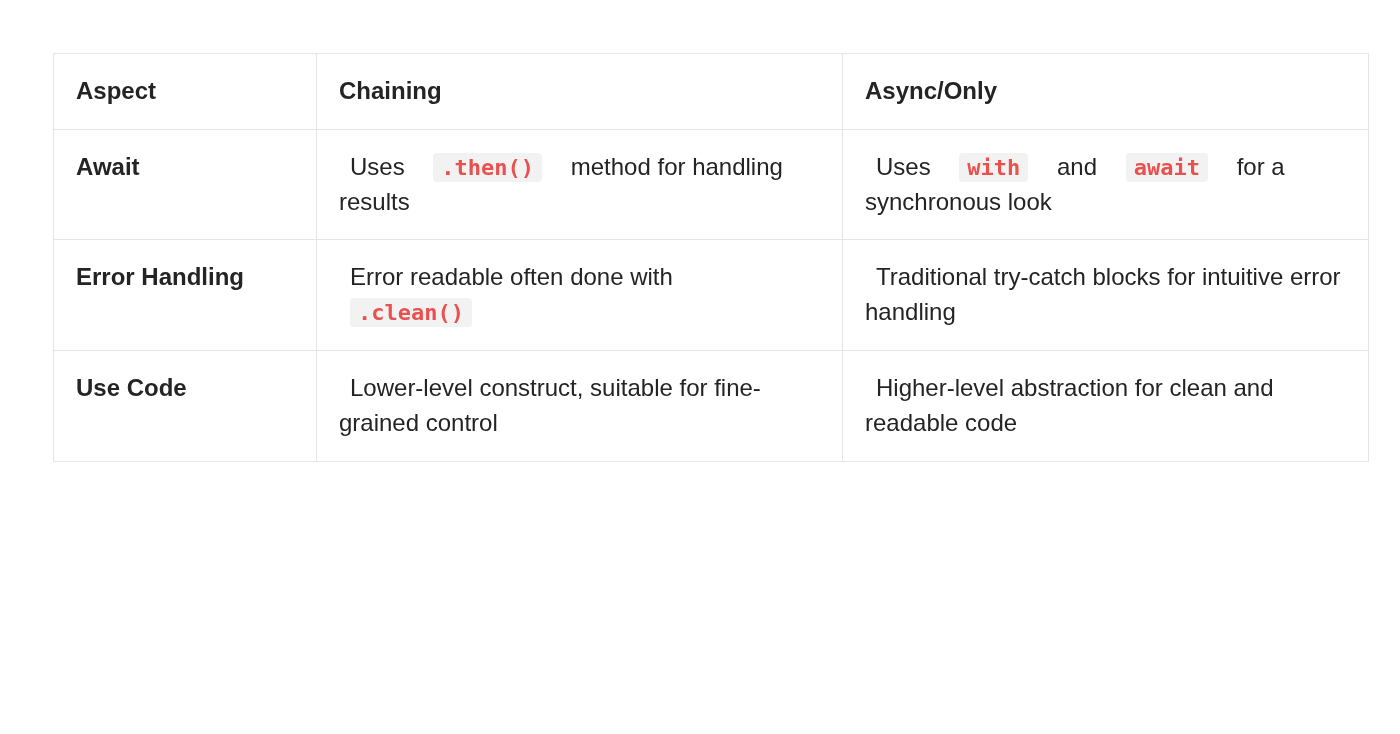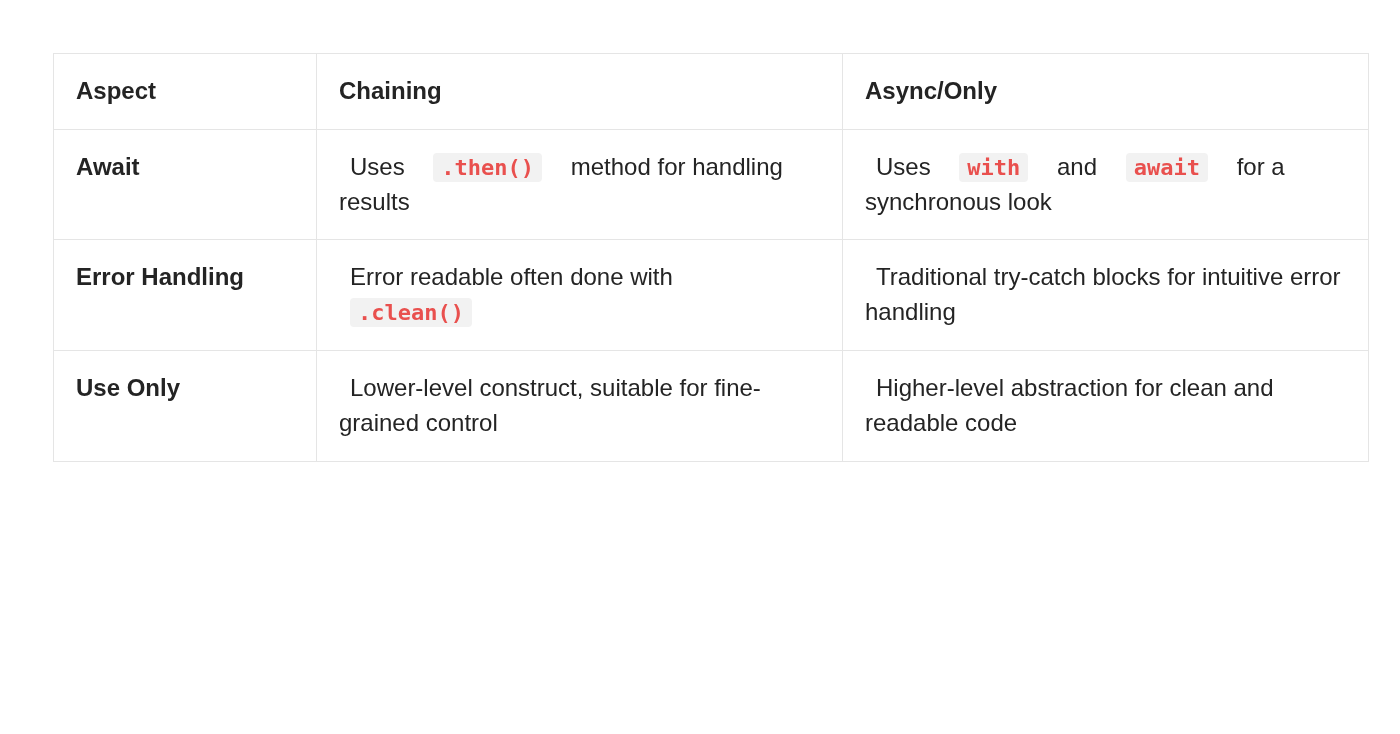--- a/index.html
+++ b/index.html
@@ -69,18 +69,18 @@
         <td class="aspect-col">Await</td>
         <td><span>Uses </span><code>.then()</code><span> method for handling results</span></td>
         <td><span>Uses </span><code>with</code><span> and </span><code>await</code><span> for a synchronous look</span></td>
       </tr>
       <tr>
         <td class="aspect-col">Error Handling</td>
         <td><span>Error readable often done with </span><code>.clean()</code></td>
         <td><span>Traditional try-catch blocks for intuitive error handling</span></td>
       </tr>
       <tr>
-        <td class="aspect-col">Use Only</td>
+        <td class="aspect-col">Use Code</td>
         <td><span>Lower-level construct, suitable for fine-grained control</span></td>
         <td><span>Higher-level abstraction for clean and readable code</span></td>
       </tr>
     </tbody>
 </table>
 
 </body></html>

